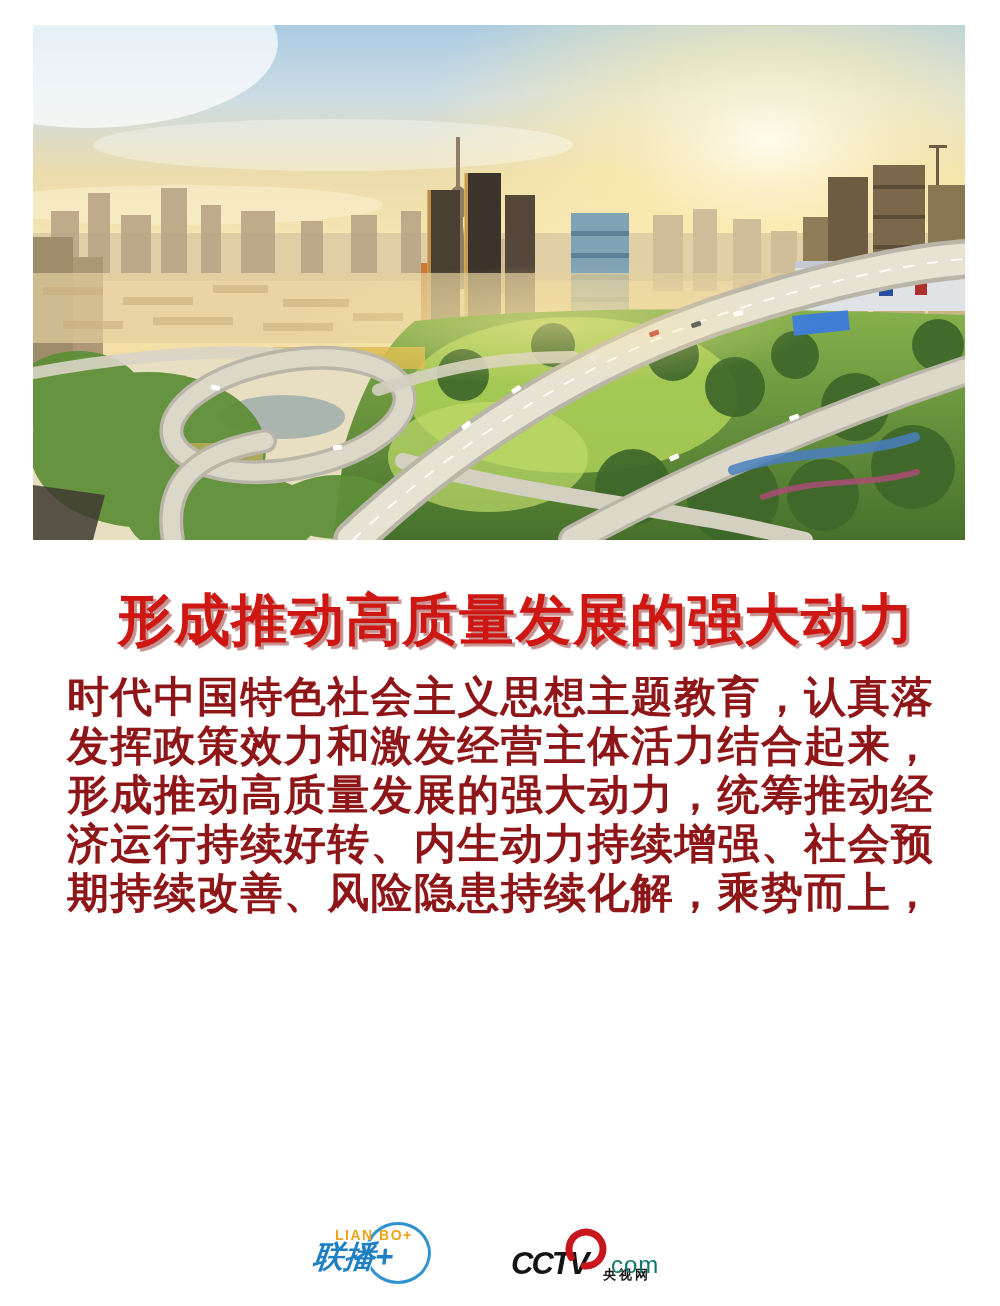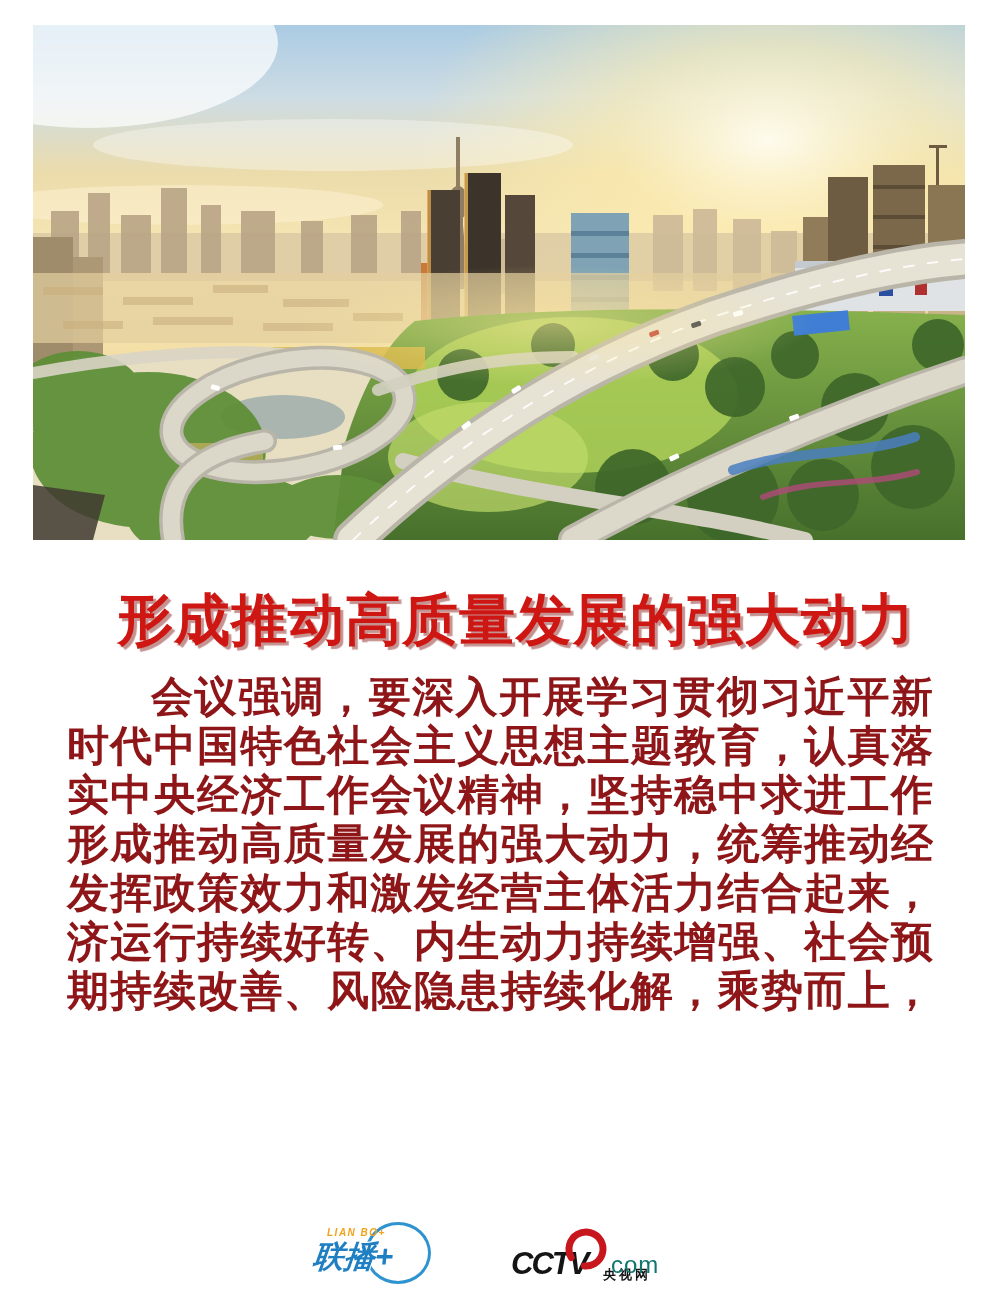--- a/index.html
+++ b/index.html
@@ -19,22 +19,22 @@
                 text-align:justify;text-align-last:justify;white-space:nowrap;
                 letter-spacing:0px;}
   .article-line.first{text-indent:84px;}
   .article-line.last{text-align-last:left;}
   
   .footer{position:absolute;left:0;top:1216px;width:1000px;height:80px;
           display:flex;justify-content:center;align-items:center;gap:52px;}
   .lianbo{position:relative;width:148px;height:72px;}
   .lianbo-ring{position:absolute;left:54px;top:2px;width:60px;height:56px;
                border:3px solid #2f93cf;border-radius:50%;z-index:1;}
-  .lianbo-en{position:absolute;left:16px;top:7px;z-index:2;font-size:10px;font-weight:900;
-             font-style:italic;color:#f0a21a;letter-spacing:1.5px;white-space:nowrap;}
+  .lianbo-en{position:absolute;left:24px;top:7px;z-index:2;font-size:14px;font-weight:900;
+             color:#f0a21a;letter-spacing:1.5px;white-space:nowrap;}
   .lianbo-cn{position:absolute;left:2px;top:16px;z-index:2;font-size:31px;font-weight:900;
              font-style:italic;color:#1e80c2;transform:skewX(-6deg);white-space:nowrap;
              text-shadow:1px 1px 0 #ffffff, -1px -1px 0 #ffffff;}
   .cctv{position:relative;width:178px;height:60px;}
   .cctv-word{position:absolute;left:0;top:20px;font-size:31px;font-weight:900;font-style:italic;
              color:#141414;letter-spacing:-2px;white-space:nowrap;}
   .cctv-swoosh{position:absolute;left:52px;top:0px;width:46px;height:46px;}
   .cctv-cn{position:absolute;left:92px;top:12px;font-size:13px;font-weight:700;color:#141414;
            letter-spacing:3px;white-space:nowrap;margin-top:28px;}
   .cctv-com{position:absolute;left:100px;top:25px;font-size:24px;font-weight:500;color:#0f766e;
@@ -221,25 +221,23 @@
         <rect x="760" y="288" width="56" height="20" fill="#3f7ed4" transform="rotate(-6 788 298)"></rect>
         <path d="M 0,460 L 72,470 L 60,515 L 0,515 Z" fill="#3f3a30" opacity="0.85"></path>
         <ellipse cx="520" cy="300" rx="260" ry="60" fill="url(#warmhaze)"></ellipse>
       </g>
     </svg>
   </div>
 
   <h1 class="headline">形成推动高质量发展的强大动力</h1>
 
   <div class="article">
-    <div class="article-line first">会议强调，要深入开展学习贯彻习近平新</div>
     <div class="article-line">时代中国特色社会主义思想主题教育，认真落</div>
-    <div class="article-line">实中央经济工作会议精神，坚持稳中求进工作</div>
+    <div class="article-line">发挥政策效力和激发经营主体活力结合起来，</div>
     <div class="article-line">形成推动高质量发展的强大动力，统筹推动经</div>
-    <div class="article-line">发挥政策效力和激发经营主体活力结合起来，</div>
     <div class="article-line">济运行持续好转、内生动力持续增强、社会预</div>
     <div class="article-line">期持续改善、风险隐患持续化解，乘势而上，</div>
   </div>
 
   <div class="footer">
     <div class="lianbo">
       <span class="lianbo-ring"></span>
       <span class="lianbo-en">LIAN BO+</span>
       <span class="lianbo-cn">联播+</span>
     </div>

